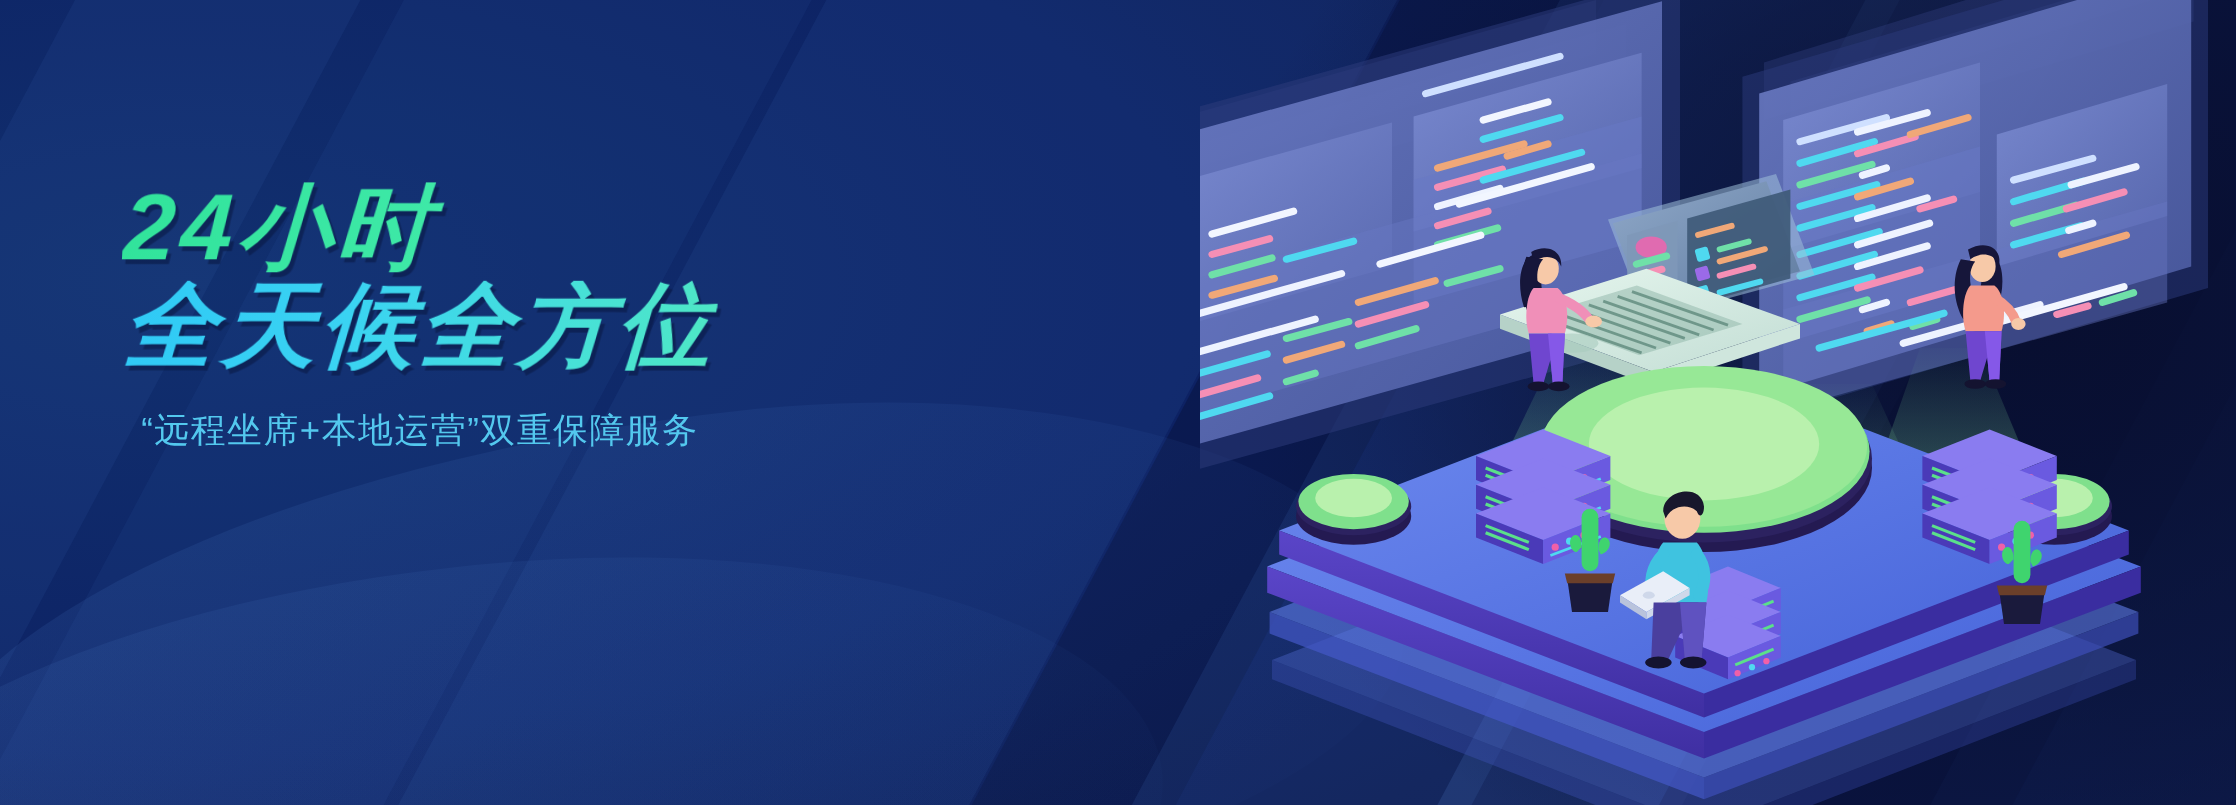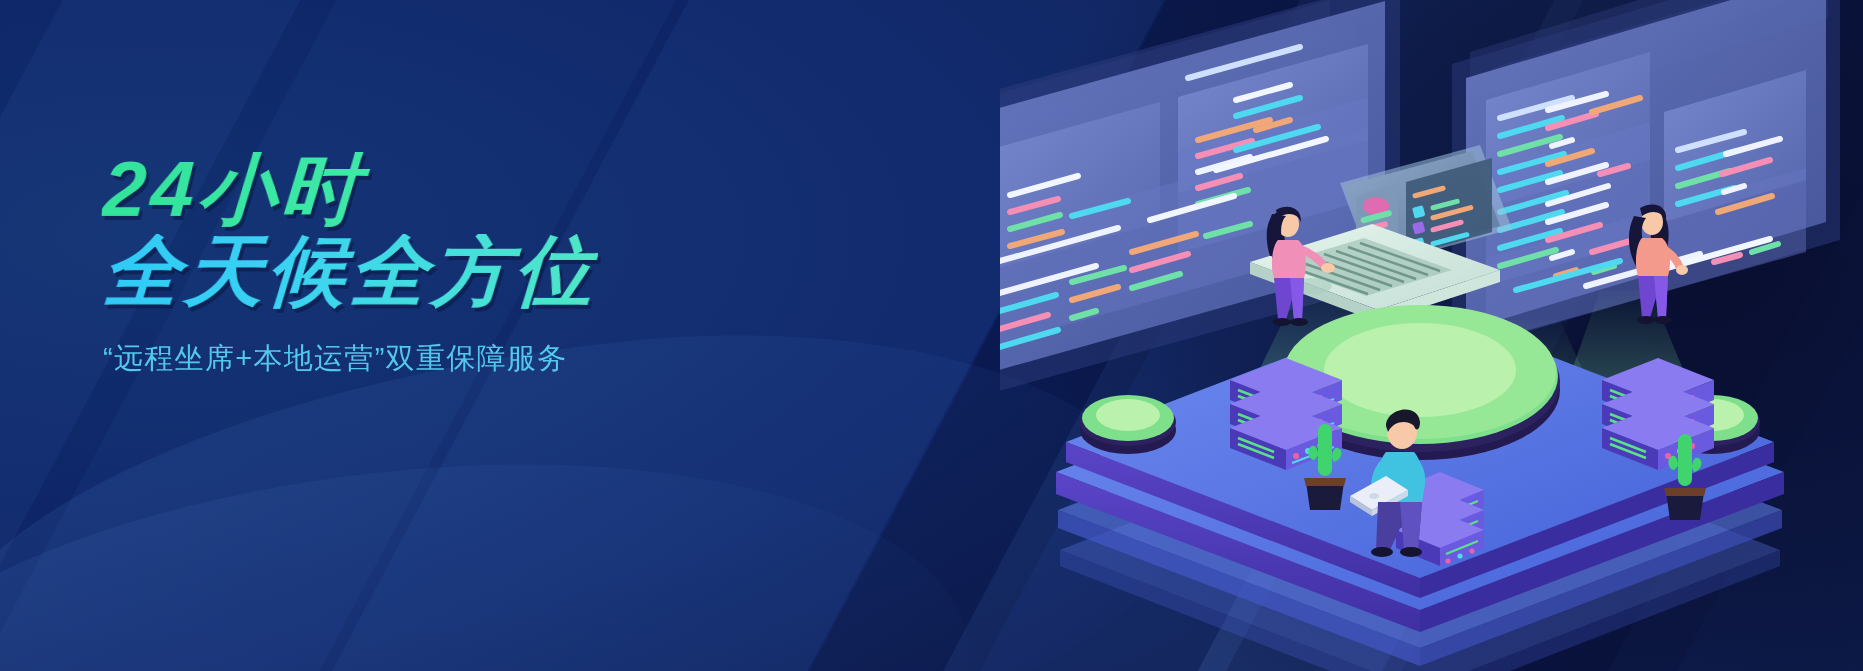--- a/index.html
+++ b/index.html
@@ -71,20 +71,21 @@
     background:linear-gradient(95deg,#2fc9f6 0%,#3ad3f2 38%,#45dfdc 70%,#4ee7c4 100%);
     -webkit-background-clip:text; background-clip:text;
     -webkit-text-fill-color:transparent;
     filter:drop-shadow(3px 4px 0 rgba(8,22,64,.55));
   }
   .sub{
     margin-top:30px;
     font-size:29px; letter-spacing:.045em;
     color:#53c8ee; white-space:nowrap;
     font-weight:400;
+    text-align:center;
   }
 
   
   .art{ position:absolute; left:1000px; top:-10px; width:860px; height:690px; }
   .art svg{ display:block; width:100%; height:100%; }
 </style>
 </head>
 <body>
 
 <div class="banner">

